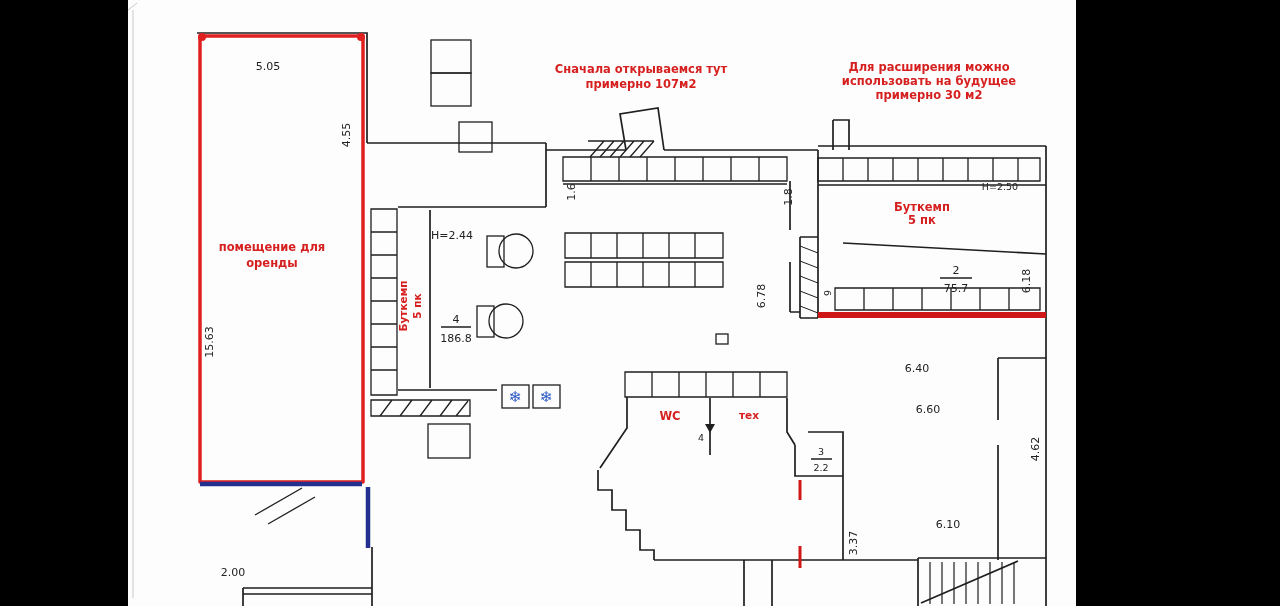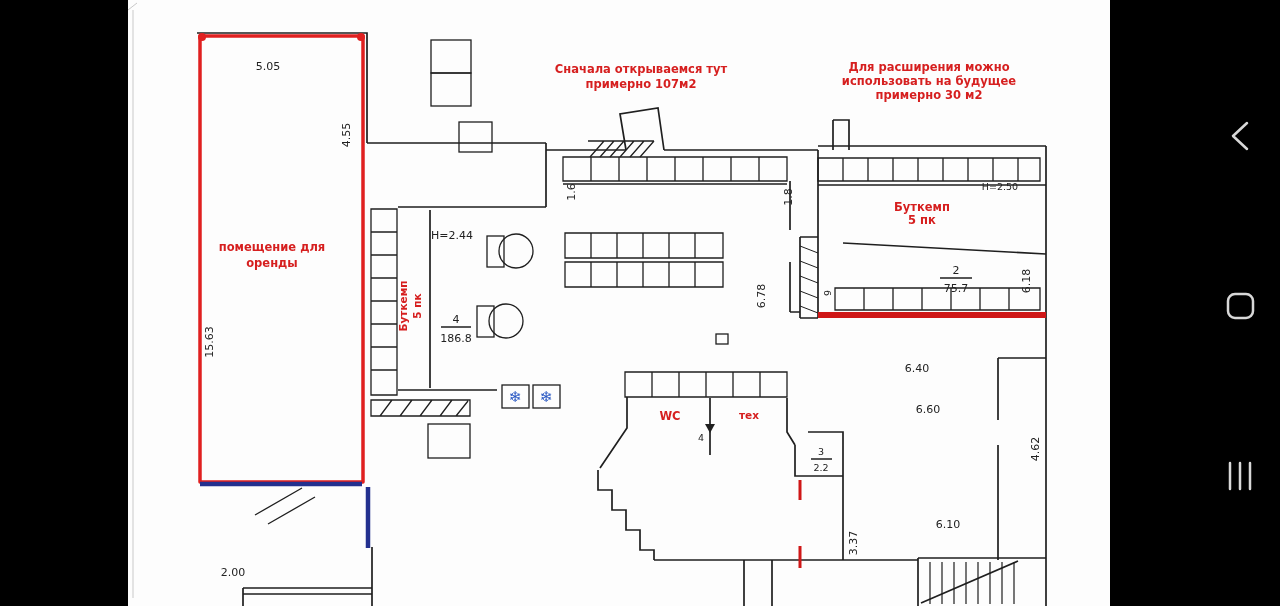--- a/index.html
+++ b/index.html
@@ -1,16 +1,16 @@
 <!DOCTYPE html>
 <html><head>
 <meta charset="utf-8">
 <style>
   html,body{margin:0;padding:0;background:#000;}
-  .screen{position:relative;width:1280px;height:606px;background:#000;overflow:hidden;}
+  .screen{position:relative;width:1076px;height:606px;background:#000;overflow:hidden;}
   svg{display:block;}
   text{font-family:"DejaVu Sans",sans-serif;}
   .t-dim{font-size:11px;fill:#222;text-anchor:middle;}
   .t-dim-s{font-size:9.5px;fill:#222;text-anchor:middle;}
   .t-red{font-size:11.5px;fill:#d61f1f;font-weight:bold;text-anchor:middle;}
   .t-red-s{font-size:10.5px;fill:#d61f1f;font-weight:bold;text-anchor:middle;}
   .t-snow{font-size:15px;fill:#2b59c3;text-anchor:middle;}
 </style>
 </head>
 <body>

